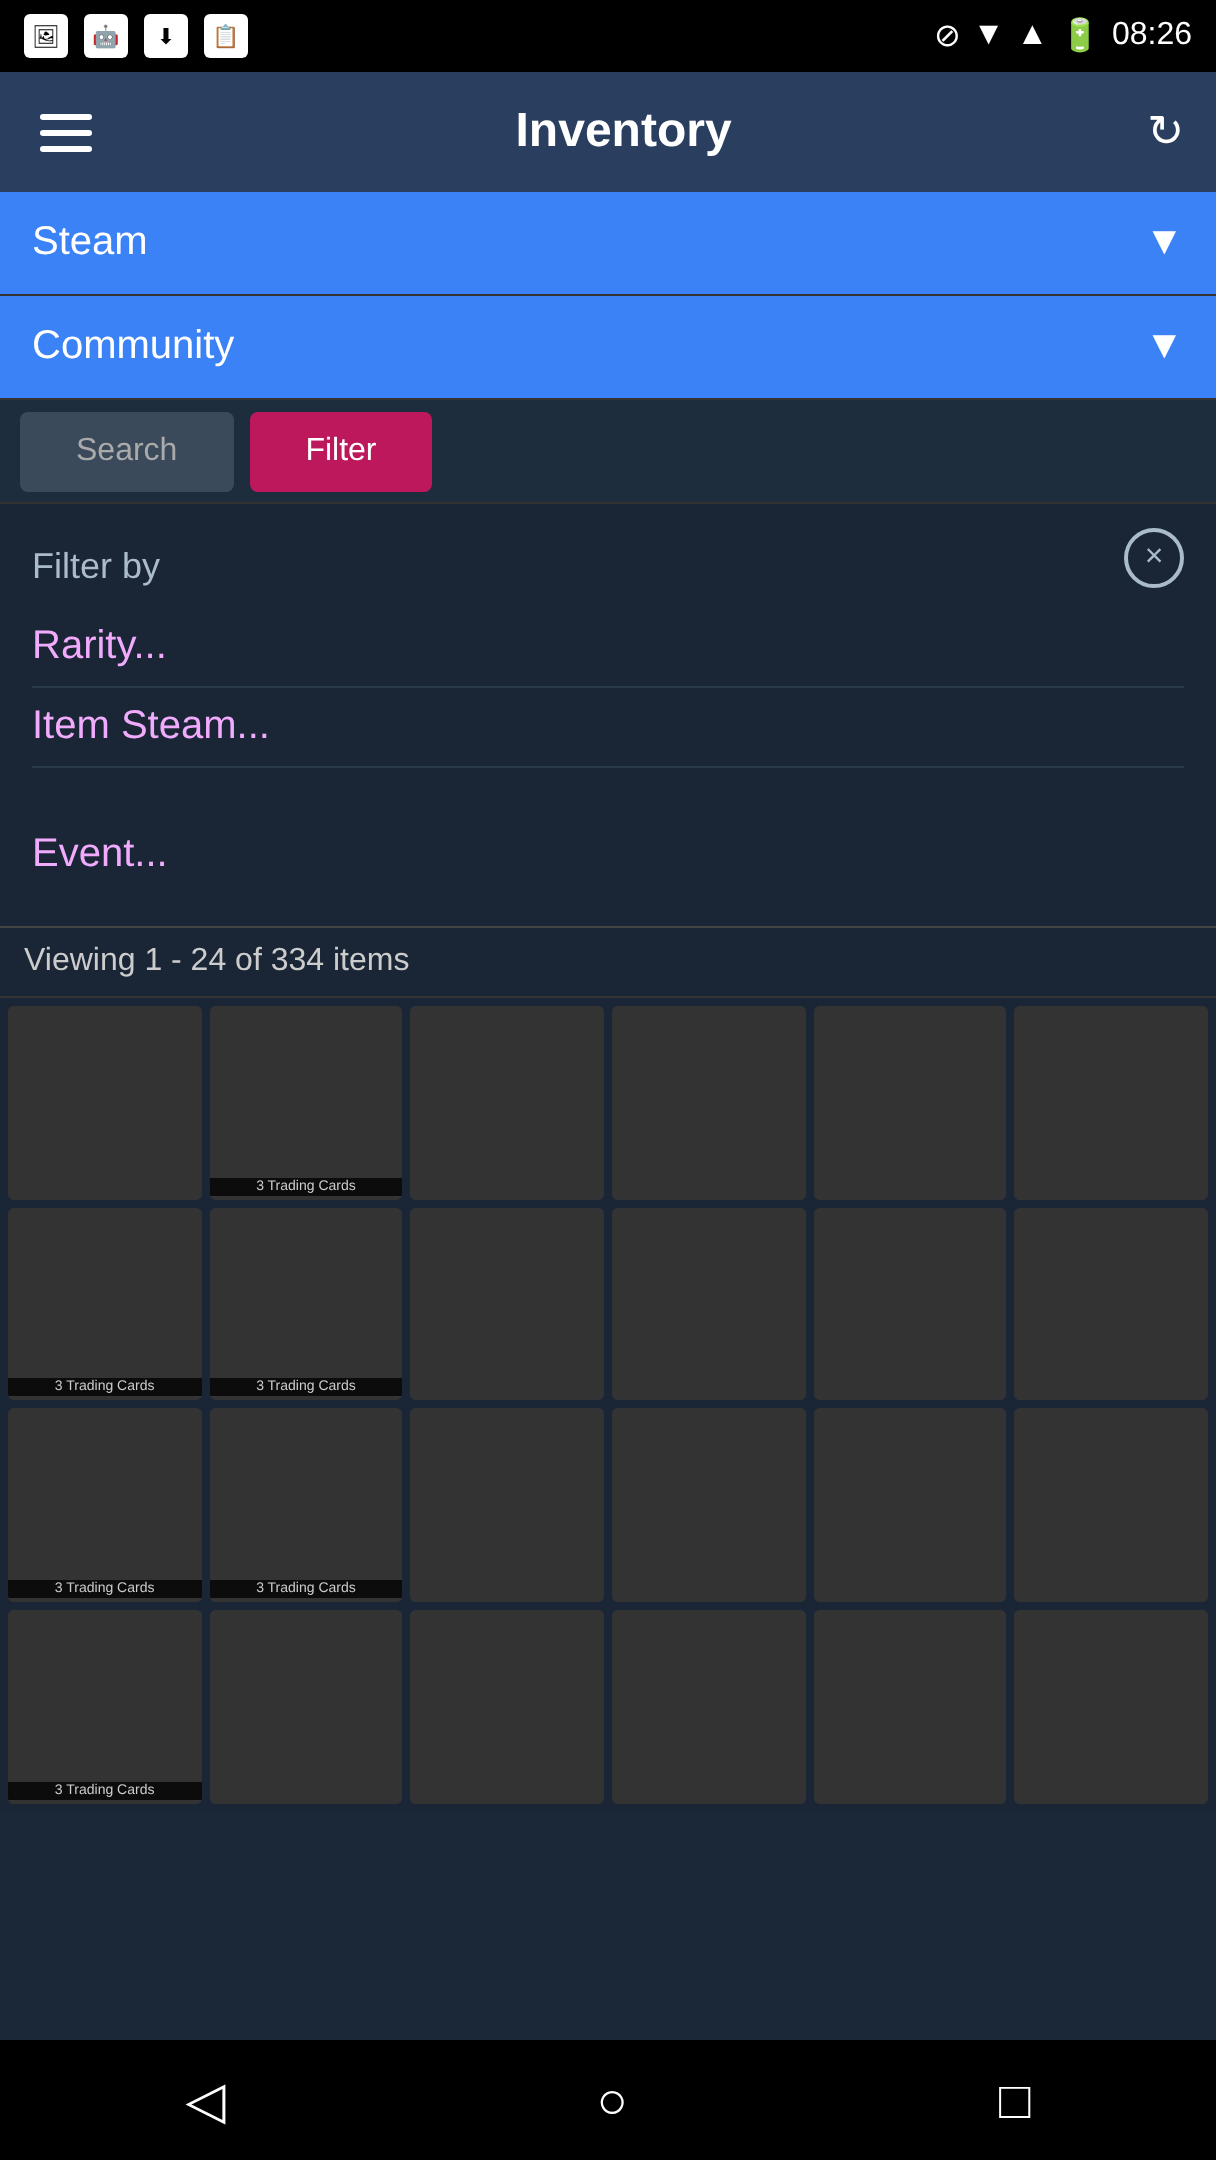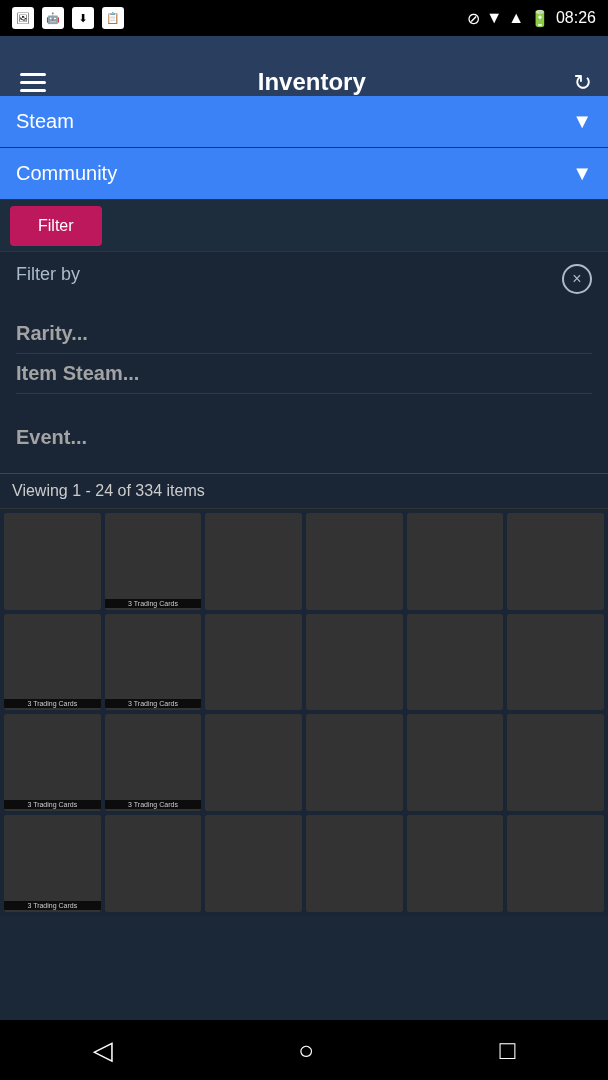--- a/index.html
+++ b/index.html
@@ -42,21 +42,21 @@
       display: flex;
       gap: 6px;
       align-items: center;
     }
 
     
     .header {
       background: #2a3f5f;
       height: 60px;
       display: flex;
-      align-items: flex-end;
+      align-items: center;
       padding: 0 16px;
       justify-content: space-between;
     }
     .header-title {
       font-size: 24px;
       font-weight: bold;
       color: #fff;
     }
     .hamburger {
       display: flex;
@@ -127,46 +127,45 @@
 
     
     .filter-panel {
       background: #1a2535;
       padding: 12px 16px 16px;
       border-bottom: 1px solid #444;
     }
     .filter-header {
       display: flex;
       justify-content: space-between;
-      align-items: flex-start;
-      margin-bottom: 20px;
+      align-items: flex-end;
+      margin-bottom: 10px;
     }
     .filter-by-text {
       font-size: 18px;
       color: #aabbcc;
     }
     .close-circle {
       width: 30px;
       height: 30px;
       border-radius: 50%;
       border: 2px solid #aabbcc;
       display: flex;
       align-items: center;
       justify-content: center;
       font-size: 16px;
       color: #aabbcc;
       cursor: pointer;
     }
     .filter-option {
       font-size: 20px;
-      color: #a3a3a3;
+      color: #f0abfc;
       padding: 8px 0;
       cursor: pointer;
       border-bottom: 1px solid #2a3a4a;
-      font-weight: bold;
     }
     .filter-option:last-child {
       border-bottom: none;
       margin-top: 24px;
     }
 
     
     .item-count {
       background: #1a2535;
       padding: 8px 12px;
@@ -290,20 +289,21 @@
   <span>Steam</span>
   <span class="dropdown-arrow">▼</span>
 </div>
 
 <div class="dropdown-row">
   <span>Community</span>
   <span class="dropdown-arrow">▼</span>
 </div>
 
 <div class="tab-row">
+  <button class="tab-btn tab-search">Search</button>
   <button class="tab-btn tab-filter">Filter</button>
 </div>
 
 <div class="filter-panel">
   <div class="filter-header">
     <span class="filter-by-text">Filter by</span>
     <div class="close-circle">×</div>
   </div>
   <div class="filter-option">Rarity...</div>
   <div class="filter-option">Item Steam...</div>

